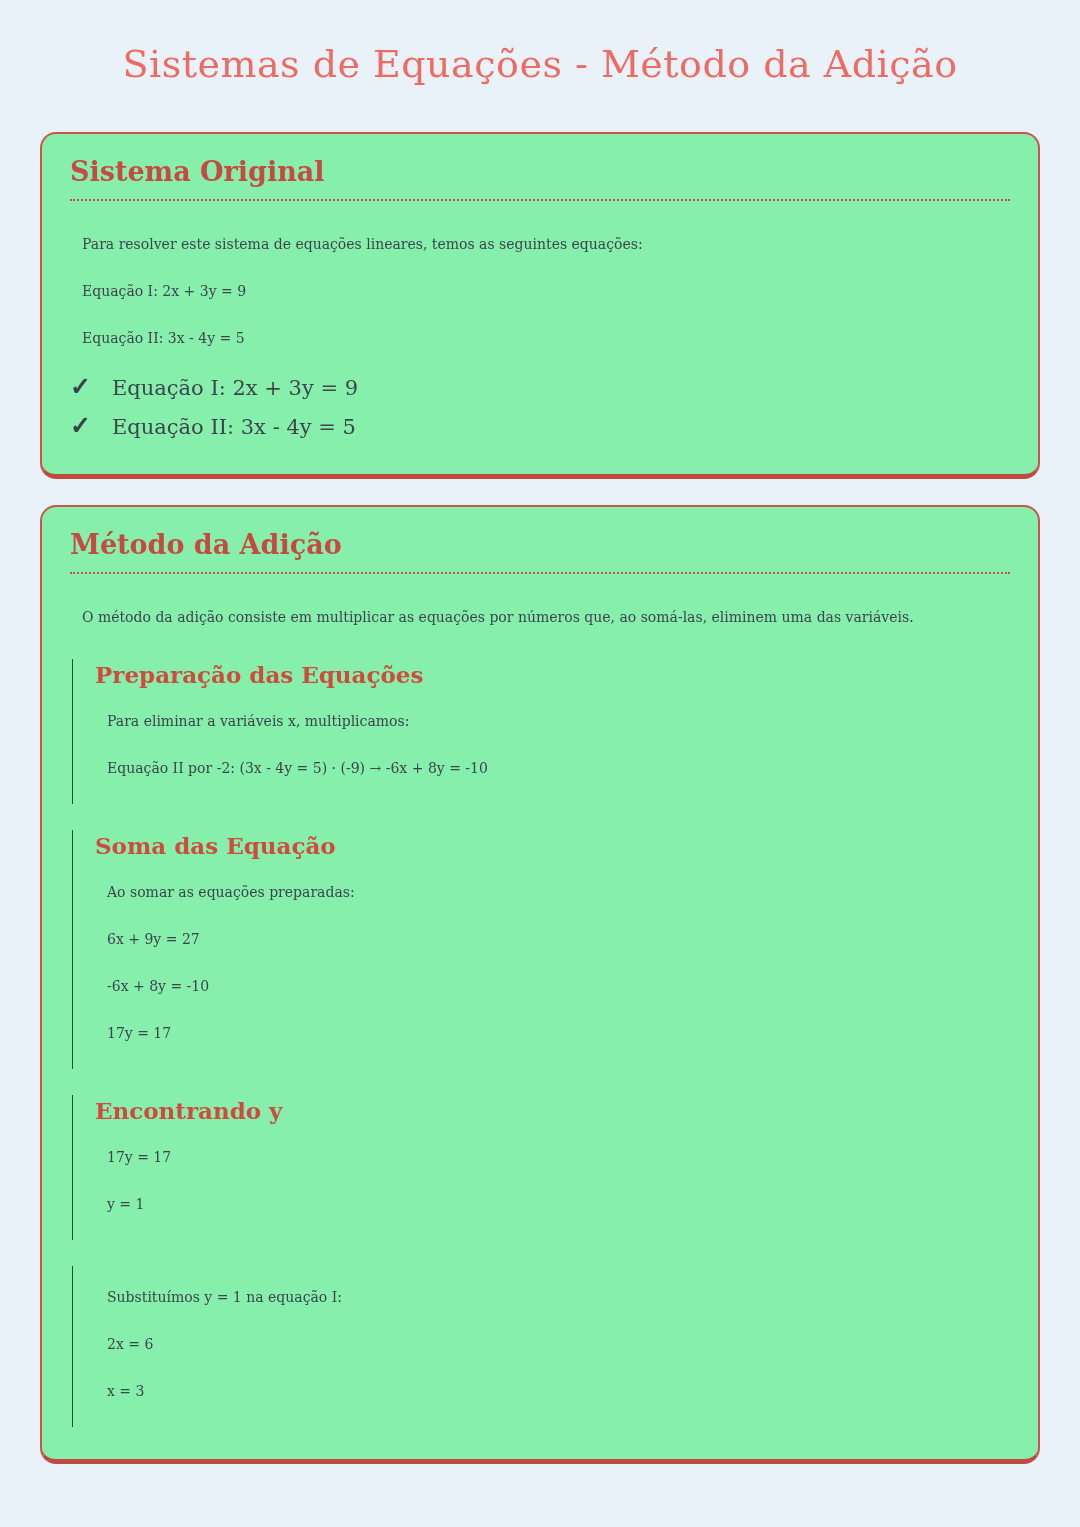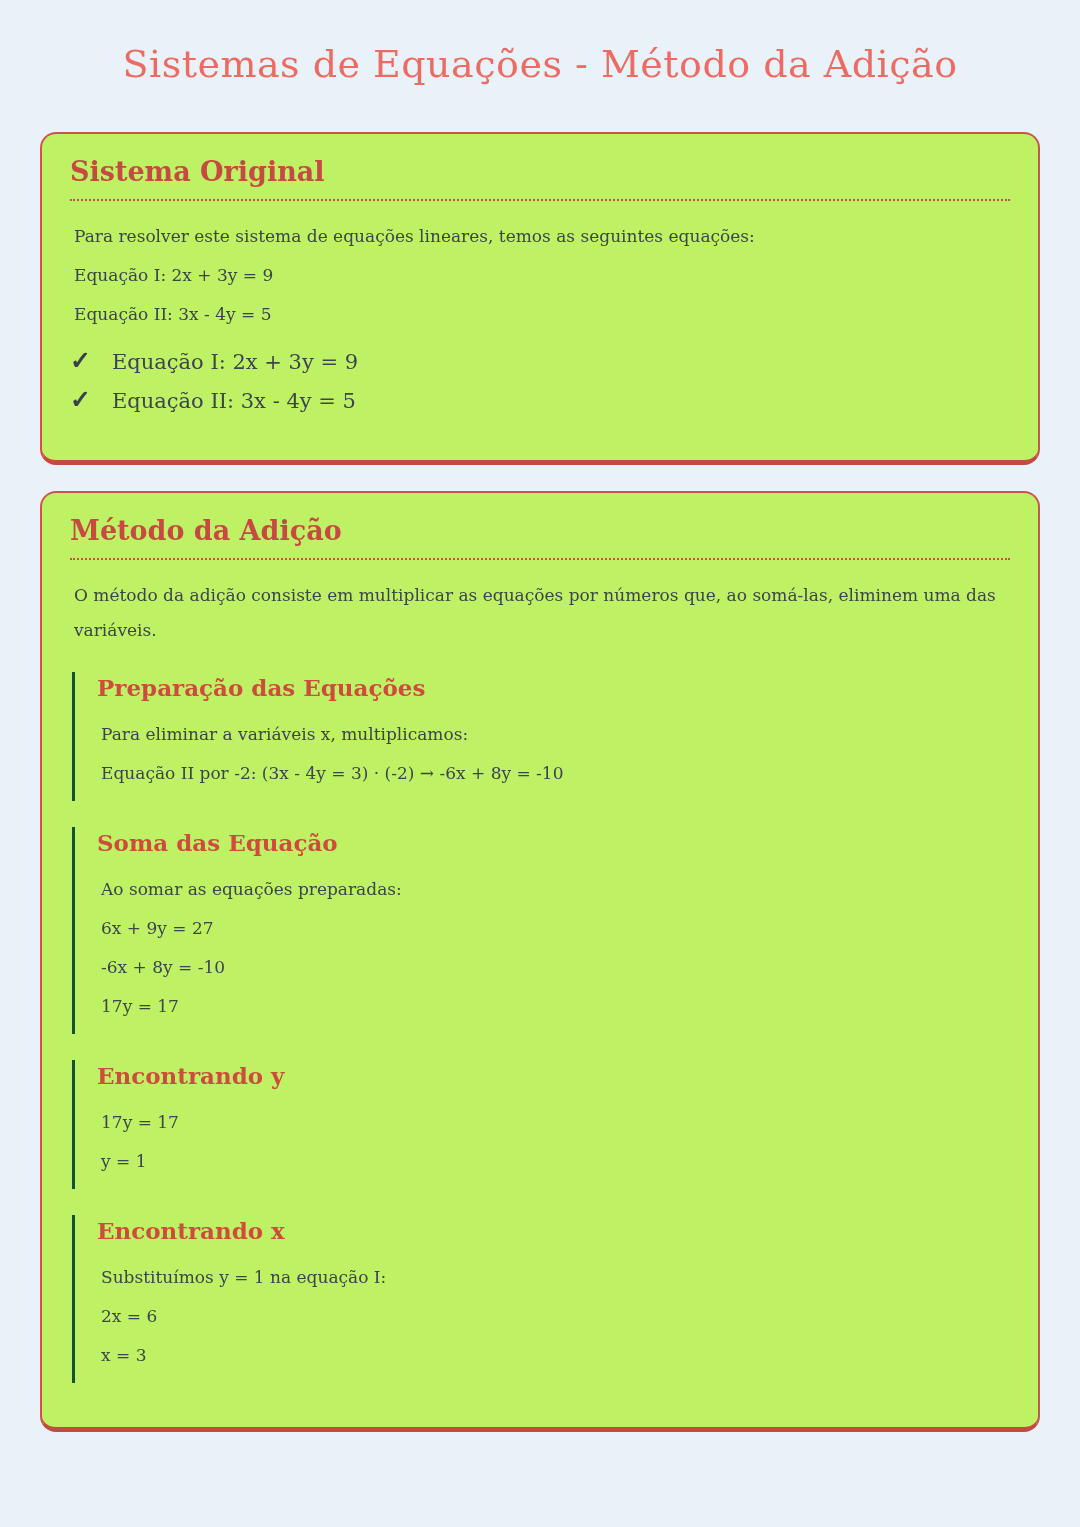--- a/index.html
+++ b/index.html
@@ -17,41 +17,41 @@
   }
   h1.page-title {
     margin: 0 0 46px;
     text-align: center;
     font-size: 38px;
     font-weight: normal;
     color: #ee6b63;
     letter-spacing: 0.5px;
   }
   .card {
-    background: #bef264;
+    background: #86efac;
     border: 2px solid #cc544b;
     border-bottom: 5px solid #c24a42;
     border-radius: 16px;
-    padding: 22px 28px 40px;
+    padding: 22px 28px 28px;
     margin-bottom: 26px;
   }
   .card-heading {
     margin: 0;
     font-size: 27px;
     font-weight: bold;
     color: #c64a42;
     padding-bottom: 12px;
     border-bottom: 2px dotted #c4524a;
   }
   .card-body {
     padding-top: 14px;
   }
   .line {
-    margin: 4px;
-    font-size: 17px;
+    margin: 12px;
+    font-size: 14px;
     line-height: 35px;
     color: #3d444c;
   }
   .intro {
     margin-bottom: 0;
   }
   .check-list {
     margin-top: 10px;
   }
   .check-item {
@@ -64,21 +64,21 @@
     font-weight: bold;
     color: #39424b;
     width: 42px;
     flex: 0 0 42px;
   }
   .check-label {
     font-size: 21px;
     color: #3d444c;
   }
   .subsection {
-    border-left: 3px solid #14532d;
+    border-left: 1px solid #14532d;
     padding: 2px 0 6px 22px;
     margin: 24px 0 26px 2px;
   }
   .subsection:last-child {
     margin-bottom: 4px;
   }
   .sub-heading {
     margin: 0 0 16px;
     font-size: 23px;
     font-weight: bold;
@@ -110,37 +110,36 @@
 </section>
 
 <section class="card">
   <h2 class="card-heading">Método da Adição</h2>
   <div class="card-body">
     <p class="line intro">O método da adição consiste em multiplicar as equações por números que, ao somá-las, eliminem uma das variáveis.</p>
 
     <div class="subsection">
       <h3 class="sub-heading">Preparação das Equações</h3>
       <p class="line">Para eliminar a variáveis x, multiplicamos:</p>
-      <p class="line">Equação II por -2: (3x - 4y = 3) · (-2) → -6x + 8y = -10</p>
+      <p class="line">Equação II por -2: (3x - 4y = 5) · (-9) → -6x + 8y = -10</p>
     </div>
 
     <div class="subsection">
       <h3 class="sub-heading">Soma das Equação</h3>
       <p class="line">Ao somar as equações preparadas:</p>
       <p class="line">6x + 9y = 27</p>
       <p class="line">-6x + 8y = -10</p>
       <p class="line">17y = 17</p>
     </div>
 
     <div class="subsection">
       <h3 class="sub-heading">Encontrando y</h3>
       <p class="line">17y = 17</p>
       <p class="line">y = 1</p>
     </div>
 
     <div class="subsection">
-      <h3 class="sub-heading">Encontrando x</h3>
       <p class="line">Substituímos y = 1 na equação I:</p>
       <p class="line">2x = 6</p>
       <p class="line">x = 3</p>
     </div>
   </div>
 </section>
 
 </body></html>

